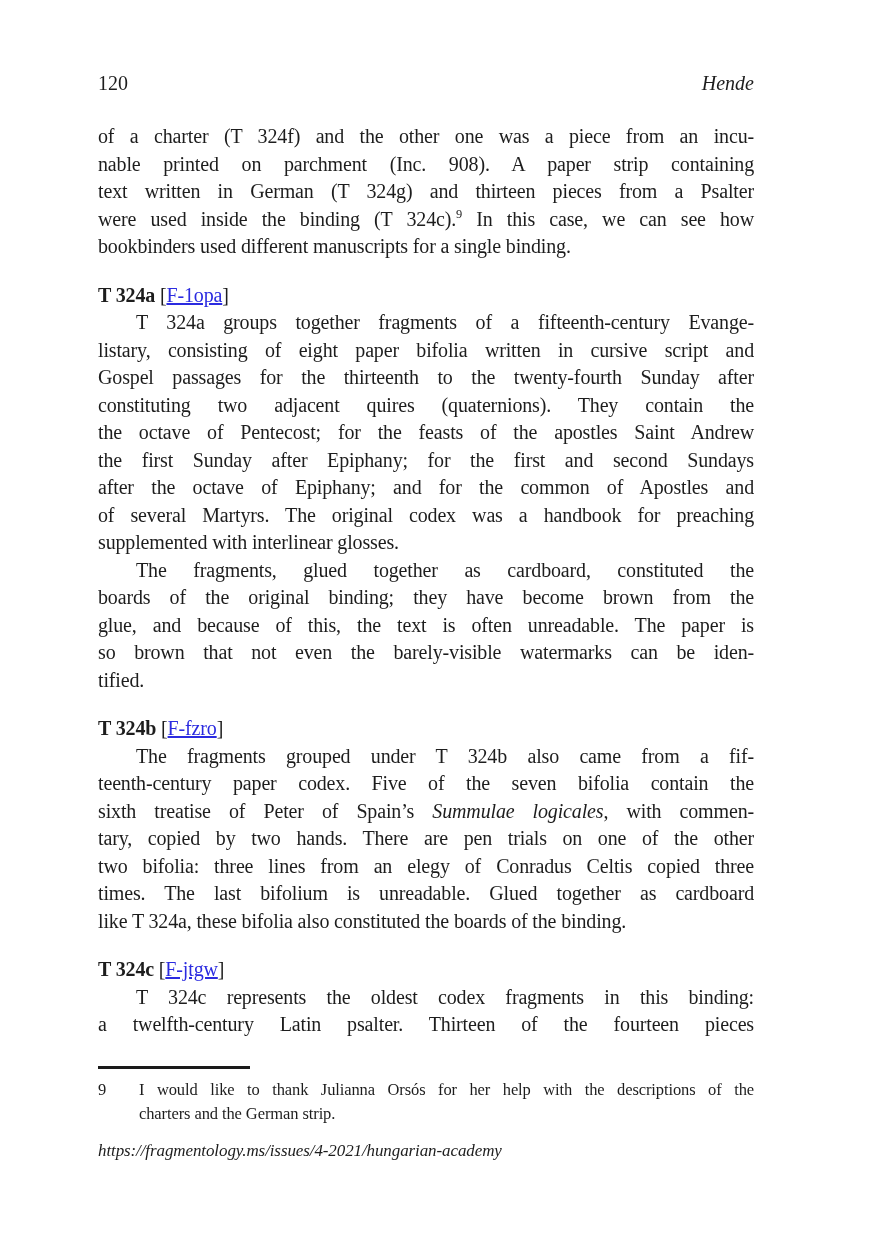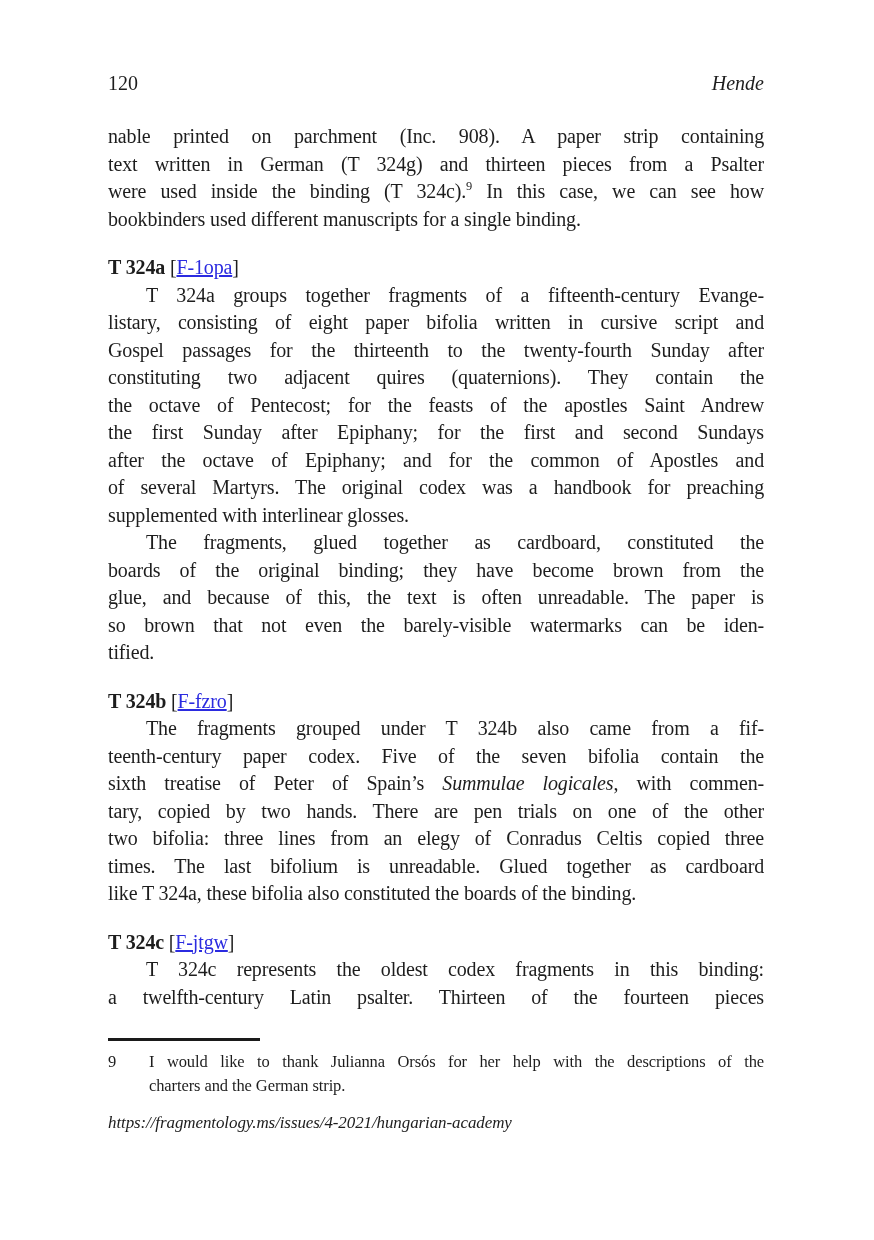--- a/index.html
+++ b/index.html
@@ -21,21 +21,21 @@
     overflow: hidden;
   }
   .page {
     position: relative;
     width: 874px;
     height: 1240px;
     background: var(--bg);
   }
   .content {
     position: absolute;
-    left: 108px;
+    left: 98px;
     top: 70px;
     width: 656px;
   }
   
   .header {
     position: relative;
     height: 27px;
     margin-bottom: 26px;
     font-size: 20px;
     line-height: 27px;
@@ -124,20 +124,21 @@
 <div class="page">
   <div class="content">
 
     <header class="header">
       <span class="page-number">120</span>
       <div class="running-title">Hende</div>
     </header>
 
     <main id="article" class="article">
         <div class="paragraph">
+          <div class="line just"><span>of a charter (T 324f) and the other one was a piece from an incu-</span></div>
           <div class="line just"><span>nable printed on parchment (Inc. 908). A paper strip containing</span></div>
           <div class="line just"><span>text written in German (T 324g) and thirteen pieces from a Psalter</span></div>
           <div class="line just"><span>were used inside the binding (T 324c).</span><sup>9</sup><span> In this case, we can see how</span></div>
           <div class="line"><span>bookbinders used different manuscripts for a single binding.</span></div>
         </div>
         <div class="heading">
           <div class="line"><span class="b">T 324a</span><span> [</span><a href="#" class="frag-link">F-1opa</a><span>]</span></div>
         </div>
         <div class="paragraph">
           <div class="line just indent"><span>T 324a groups together fragments of a fifteenth-century Evange-</span></div>

